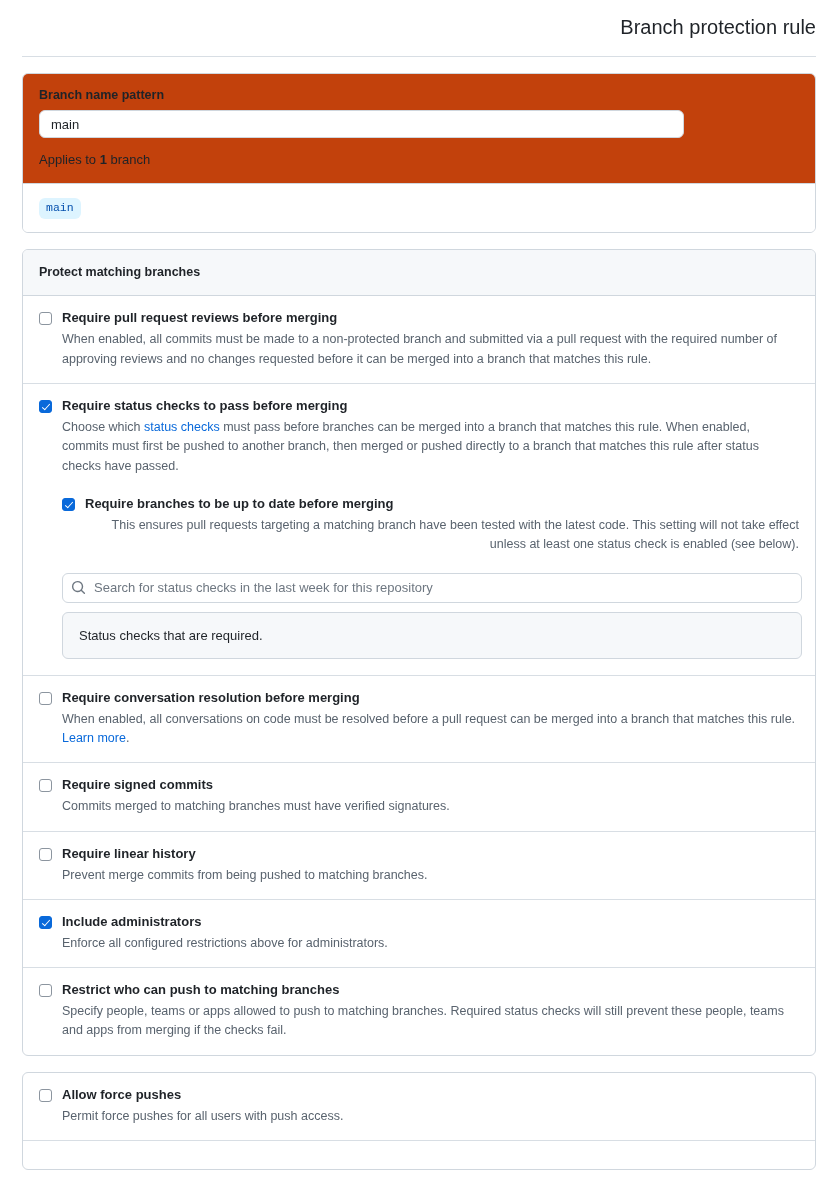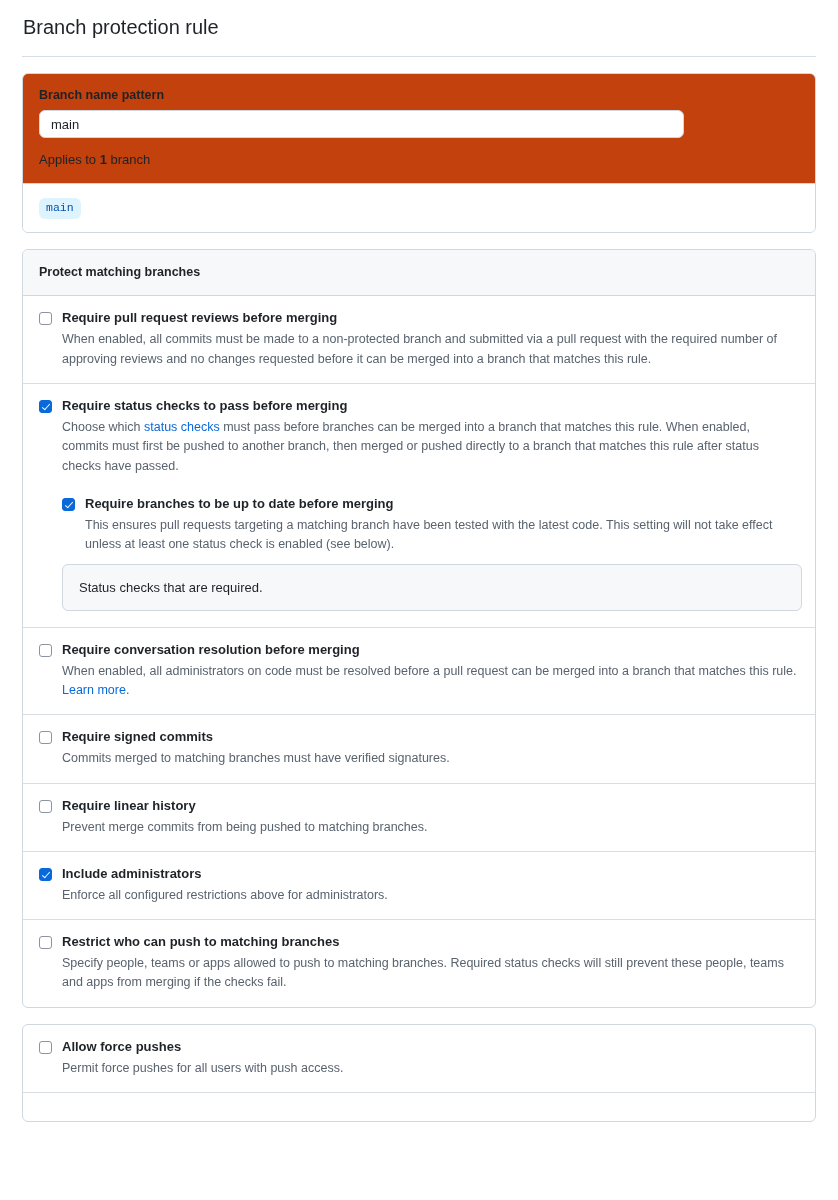--- a/index.html
+++ b/index.html
@@ -16,20 +16,21 @@
   .page { padding: 0 22px; }
 
   
   .page-title {
     font-size: 20px;
     font-weight: 400;
     color: #1f2328;
     margin: 0;
     padding: 14px 0 16px 1px;
     line-height: 1.3;
+    text-align: right;
   }
   .title-rule {
     height: 1px;
     background: #d8dee4;
     margin: 0 0 16px 0;
   }
 
   
   .box {
     border: 1px solid #d0d7de;
@@ -144,21 +145,21 @@
     margin: 3px 0 0 23px;
     max-width: 735px;
   }
   .cb-desc a, .inline-link {
     color: #0969da;
     text-decoration: none;
   }
 
   
   .sub-block { margin: 20px 0 0 23px; }
-  .sub-block .cb-desc { margin-left: 23px; max-width: 715px; }
+  .sub-block .cb-desc { margin-left: 23px; max-width: 715px; text-align: right; }
 
   
   .search-wrap {
     position: relative;
     margin: 18px 0 0 23px;
     width: 740px;
   }
   .search-input {
     width: 100%;
     height: 30px;
@@ -231,30 +232,38 @@
       <div class="cb-desc"><span>Choose which </span><a class="inline-link" href="#">status checks</a><span> must pass before branches can be merged into a branch that matches this rule. When enabled, commits must first be pushed to another branch, then merged or pushed directly to a branch that matches this rule after status checks have passed.</span></div>
 
       <div class="sub-block">
         <div class="cb-line">
           <span class="cbox checked"></span>
           <span class="cb-title">Require branches to be up to date before merging</span>
         </div>
         <div class="cb-desc">This ensures pull requests targeting a matching branch have been tested with the latest code. This setting will not take effect unless at least one status check is enabled (see below).</div>
       </div>
 
+      <div class="search-wrap">
+        <span class="search-icon">
+          <svg viewBox="0 0 16 16" width="15" height="15" fill="currentColor" aria-hidden="true">
+            <path d="M10.68 11.74a6 6 0 0 1-7.922-8.982 6 6 0 0 1 8.982 7.922l3.04 3.04a.749.749 0 0 1-.326 1.275.749.749 0 0 1-.734-.215ZM11.5 7a4.499 4.499 0 1 0-8.997 0A4.499 4.499 0 0 0 11.5 7Z"></path>
+          </svg>
+        </span>
+        <input class="search-input" type="text" placeholder="Search for status checks in the last week for this repository" style="">
+      </div>
 
       <div class="status-empty">Status checks that are required.</div>
     </div>
 
     <div class="row">
       <div class="cb-line">
         <span class="cbox"></span>
         <span class="cb-title">Require conversation resolution before merging</span>
       </div>
-      <div class="cb-desc"><span>When enabled, all administrators on code must be resolved before a pull request can be merged into a branch that matches this rule. </span><a class="inline-link" href="#">Learn more</a><span>.</span></div>
+      <div class="cb-desc"><span>When enabled, all conversations on code must be resolved before a pull request can be merged into a branch that matches this rule. </span><a class="inline-link" href="#">Learn more</a><span>.</span></div>
     </div>
 
     <div class="row">
       <div class="cb-line">
         <span class="cbox"></span>
         <span class="cb-title">Require signed commits</span>
       </div>
       <div class="cb-desc">Commits merged to matching branches must have verified signatures.</div>
     </div>
 

